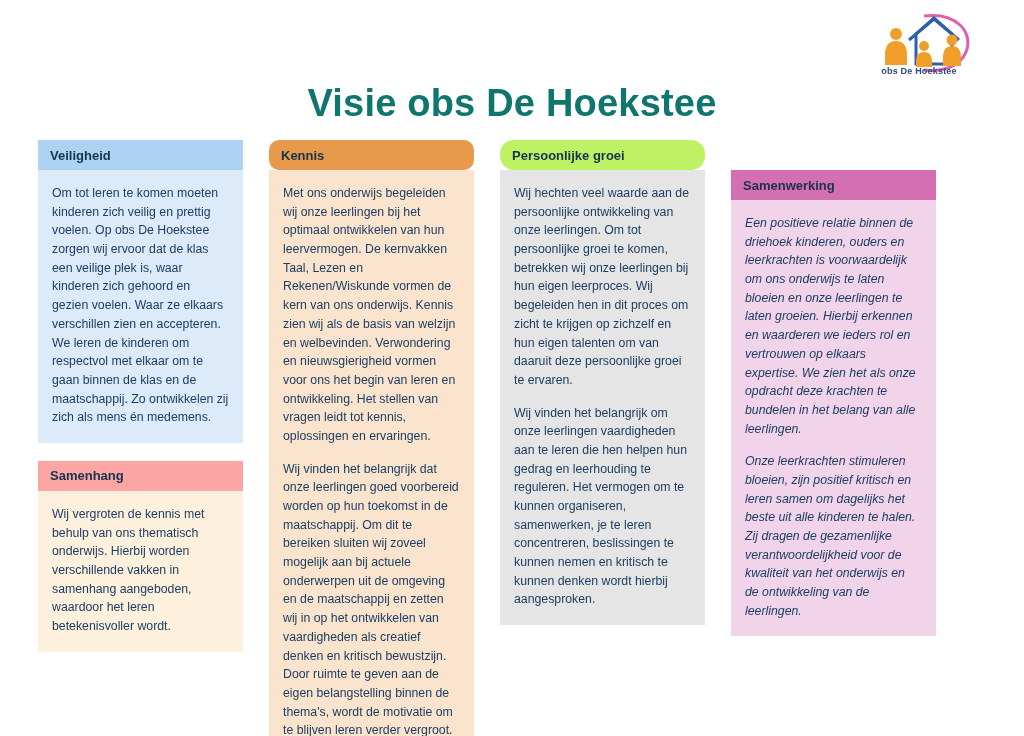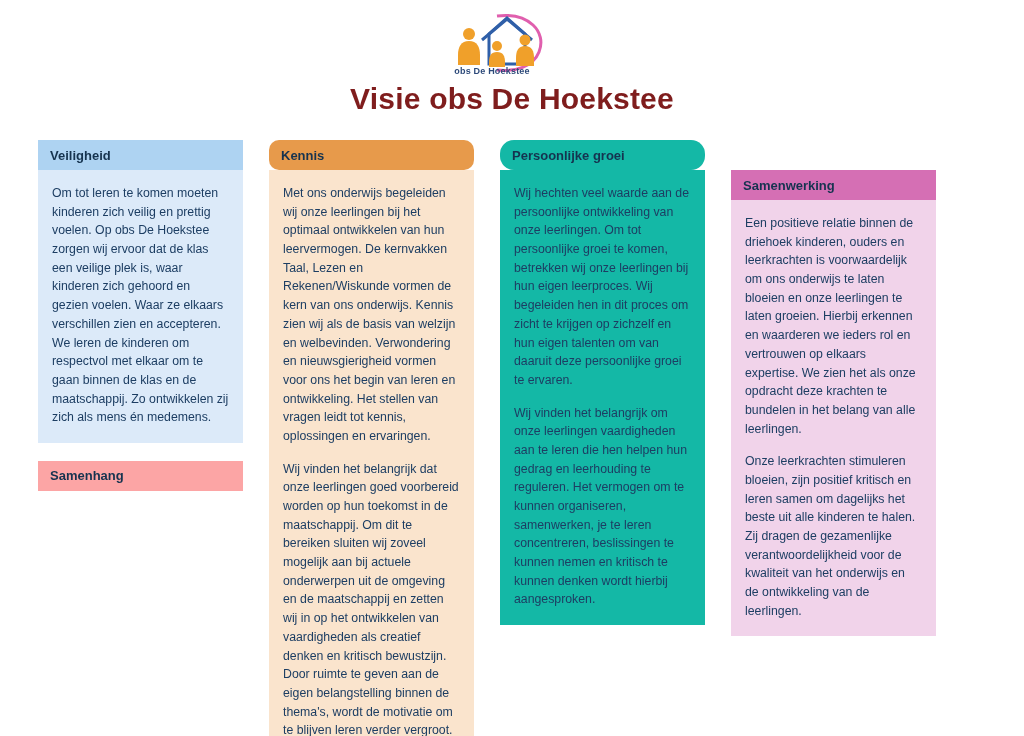--- a/index.html
+++ b/index.html
@@ -23,21 +23,21 @@
 
   
   .logo-wrap {
     position: absolute;
     top: 8px;
     left: 0;
     width: 984px;
     height: 72px;
     display: flex;
     align-items: center;
-    justify-content: center;
+    justify-content: flex-end;
   }
   .logo {
     position: relative;
     width: 130px;
     height: 68px;
   }
   .logo svg { display: block; }
   .logo-text {
     position: absolute;
     left: 0;
@@ -50,23 +50,23 @@
     letter-spacing: .2px;
   }
 
   
   .title {
     position: absolute;
     top: 82px;
     left: 0;
     width: 1024px;
     text-align: center;
-    font-size: 30px;
+    font-size: 38px;
     font-weight: bold;
-    color: #7f1d1d;
+    color: #0f766e;
     letter-spacing: .2px;
   }
 
   
   .columns {
     position: absolute;
     top: 140px;
     left: 38px;
     width: 950px;
     display: flex;
@@ -102,29 +102,29 @@
   
   .theme-blue .card-header   { background: #aed3f2; }
   .theme-blue .card-body     { background: #dceaf9; }
 
   .theme-amber .card-header  { background: #fca5a5; }
   .theme-amber .card-body    { background: #fdf0dd; }
 
   .theme-orange .card-header { background: #e79a4b; border-radius: 10px; }
   .theme-orange .card-body   { background: #fae4cd; }
 
-  .theme-plum .card-header   { background: #14b8a6; border-radius: 14px; }
-  .theme-plum .card-body     { background: #14b8a6; }
+  .theme-plum .card-header   { background: #bef264; border-radius: 14px; }
+  .theme-plum .card-body     { background: #e5e5e5; }
 
   .theme-pink .card-header   { background: #d munged; margin-top: 30px; }
 </style>
 <style>
   
   .theme-pink .card-header { background: #d56fb4; }
-  .theme-pink .card-body   { background: #f1d3ea; }
+  .theme-pink .card-body   { background: #f1d3ea; font-style: italic; }
 </style>
 </head>
 <body>
 
 <div class="page">
 
   <div class="logo-wrap">
     <div class="logo">
       <svg width="130" height="68" viewBox="0 0 130 68">
 
@@ -152,20 +152,23 @@
 
     <div class="column">
       <div class="block theme-blue">
         <div class="card-header">Veiligheid</div>
         <div class="card-body">
           <p>Om tot leren te komen moeten kinderen zich veilig en prettig voelen. Op obs De Hoekstee zorgen wij ervoor dat de klas een veilige plek is, waar kinderen zich gehoord en gezien voelen. Waar ze elkaars verschillen zien en accepteren. We leren de kinderen om respectvol met elkaar om te gaan binnen de klas en de maatschappij. Zo ontwikkelen zij zich als mens én medemens.</p>
         </div>
       </div>
       <div class="block theme-amber">
         <div class="card-header">Samenhang</div>
+        <div class="card-body">
+          <p>Wij vergroten de kennis met behulp van ons thematisch onderwijs. Hierbij worden verschillende vakken in samenhang aangeboden, waardoor het leren betekenisvoller wordt.</p>
+        </div>
       </div>
     </div>
 
     <div class="column">
       <div class="block theme-orange">
         <div class="card-header">Kennis</div>
         <div class="card-body">
           <p>Met ons onderwijs begeleiden wij onze leerlingen bij het optimaal ontwikkelen van hun leervermogen. De kernvakken Taal, Lezen en Rekenen/Wiskunde vormen de kern van ons onderwijs. Kennis zien wij als de basis van welzijn en welbevinden. Verwondering en nieuwsgierigheid vormen voor ons het begin van leren en ontwikkeling. Het stellen van vragen leidt tot kennis, oplossingen en ervaringen.</p>
           <p>Wij vinden het belangrijk dat onze leerlingen goed voorbereid worden op hun toekomst in de maatschappij. Om dit te bereiken sluiten wij zoveel mogelijk aan bij actuele onderwerpen uit de omgeving en de maatschappij en zetten wij in op het ontwikkelen van vaardigheden als creatief denken en kritisch bewustzijn. Door ruimte te geven aan de eigen belangstelling binnen de thema's, wordt de motivatie om te blijven leren verder vergroot.</p>
         </div>

